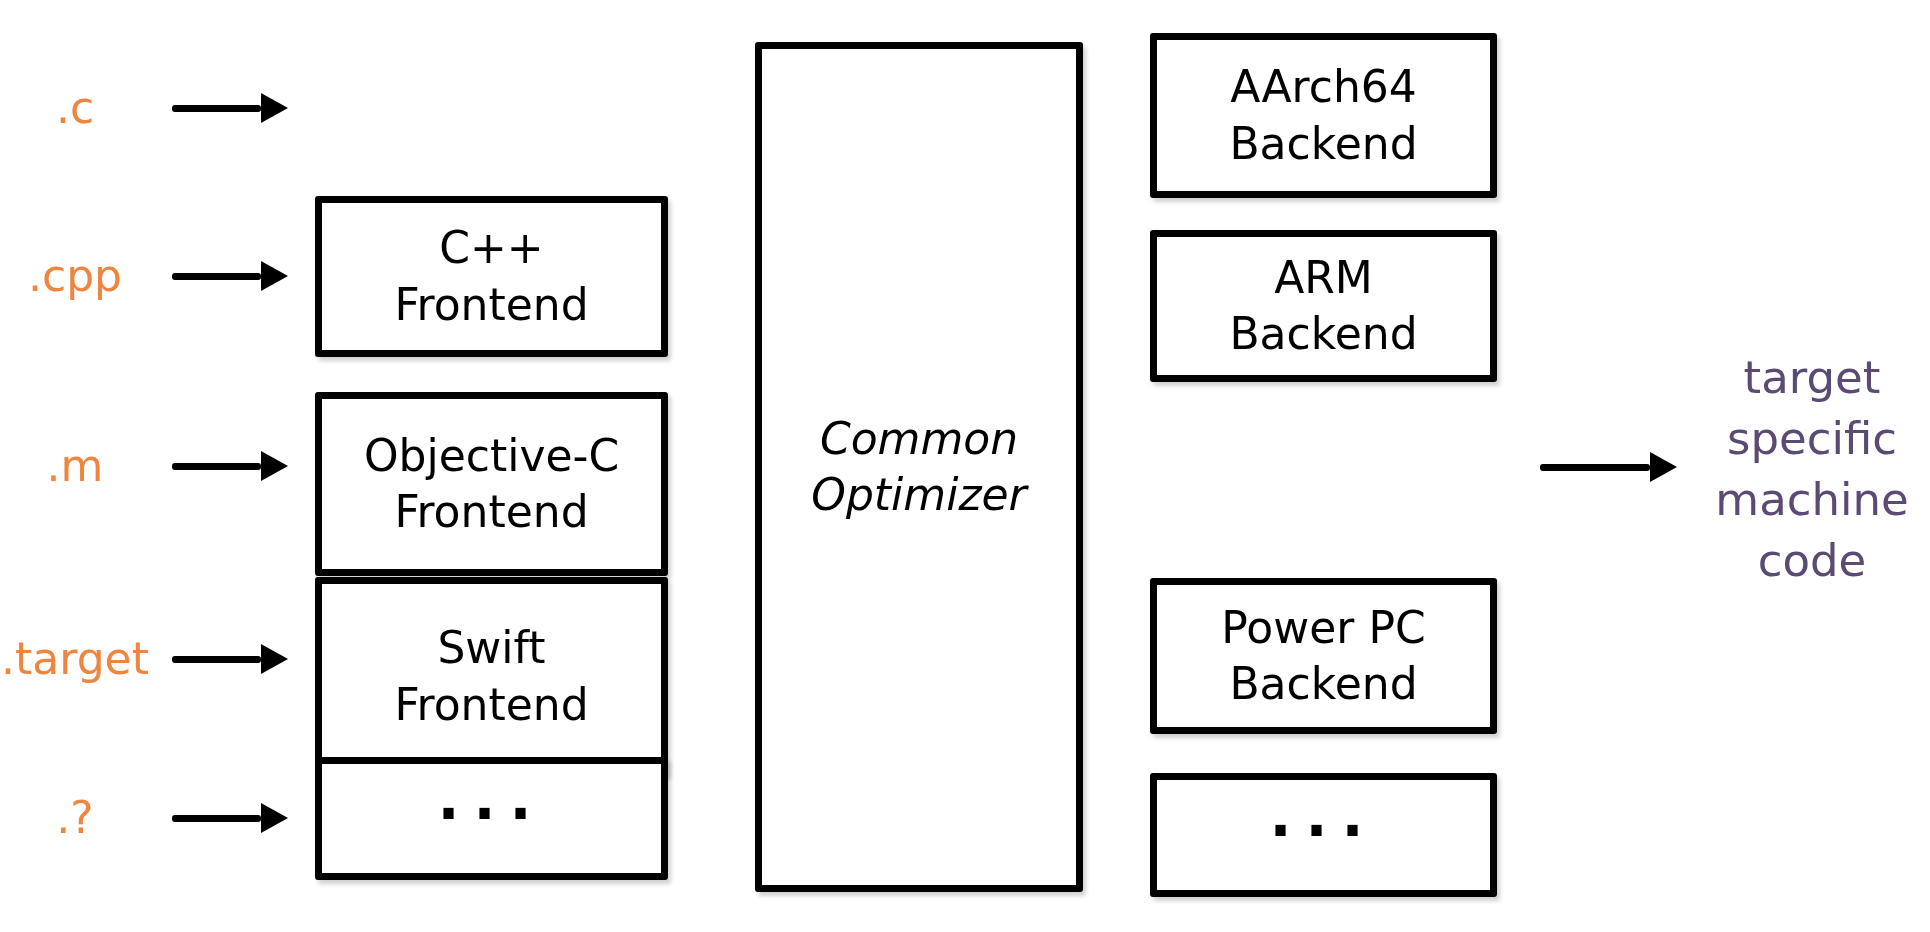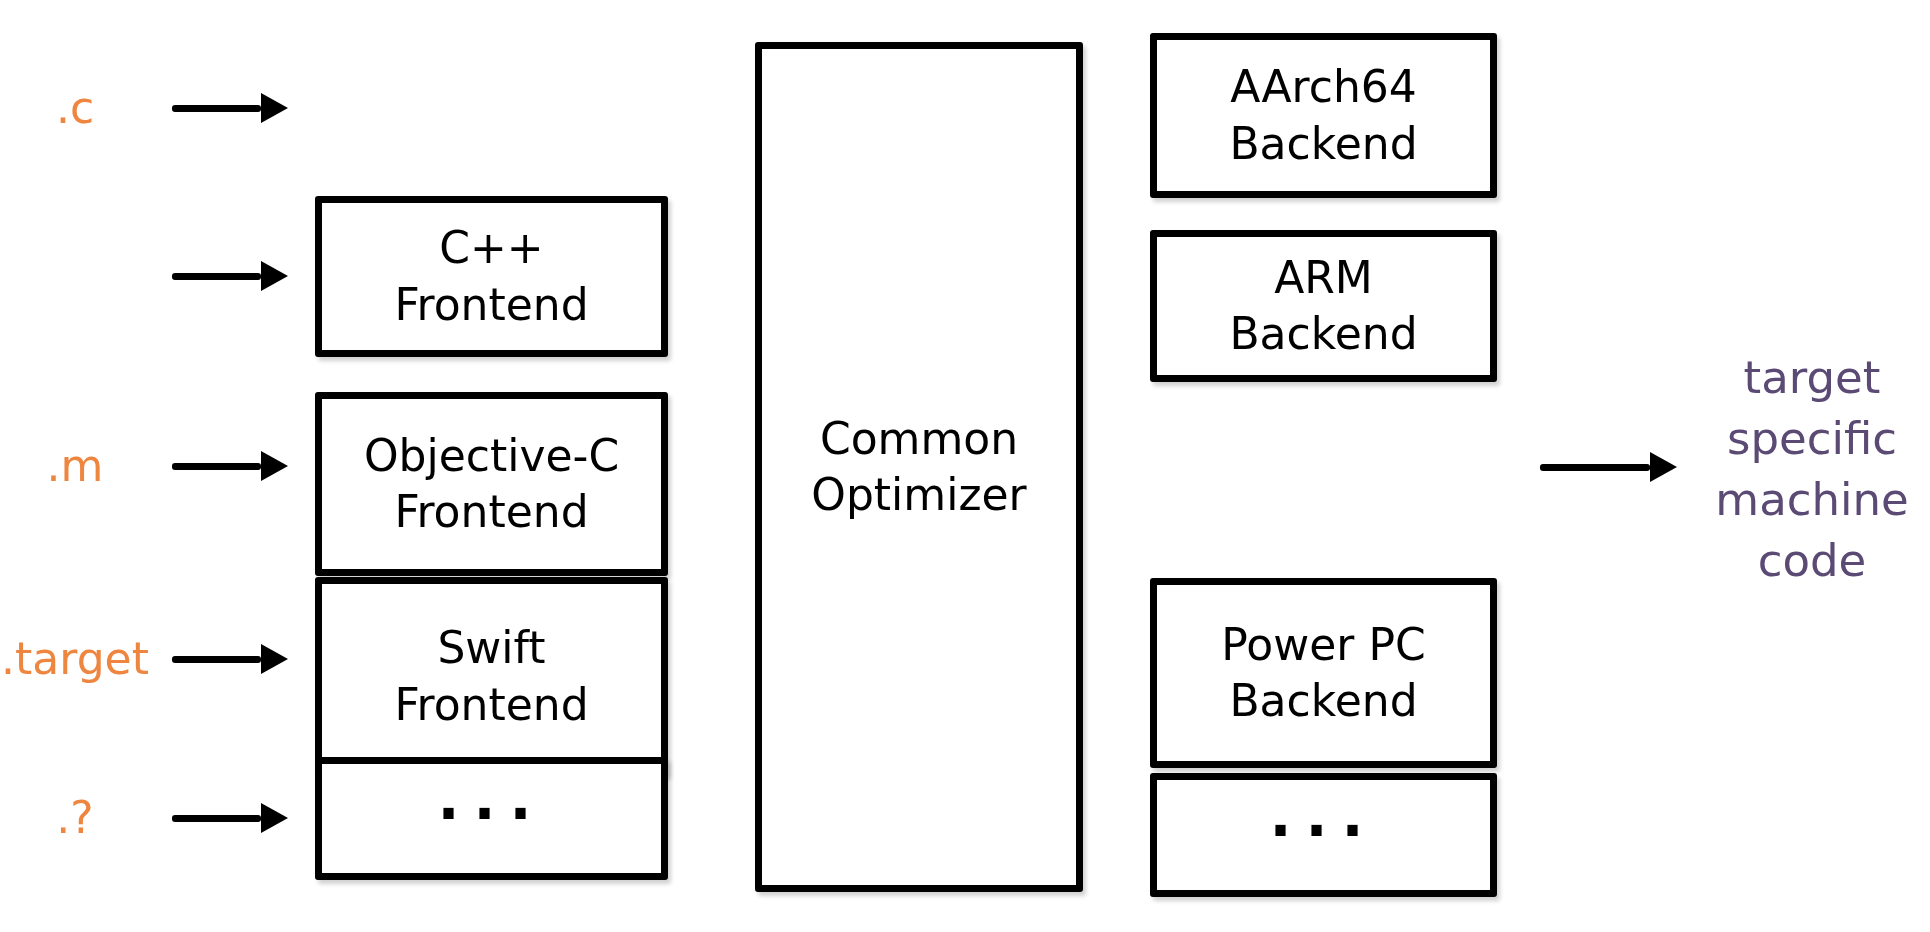--- a/index.html
+++ b/index.html
@@ -58,21 +58,21 @@
   }
   .box .label{
     white-space:pre-line;
     text-align:center;
     font-size:44px;
     line-height:1.28;
     color:#000;
   }
   .box.frontend{left:315px;width:353px;}
   .box.backend{left:1150px;width:347px;}
-  .box.optimizer{left:755px;top:42px;width:328px;height:850px;}
+  .box.optimizer{left:755px;top:42px;width:328px;height:850px;font-style:italic;}
   .box.dots .label{
     font-size:58px;
     font-weight:bold;
     letter-spacing:14px;
     transform:translateY(-0.32em);
   }
   
   .output-label{
     position:absolute;
     left:1692px;top:347px;width:240px;
@@ -82,20 +82,21 @@
     line-height:61px;
     color:var(--accent-purple);
   }
 </style>
 </head>
 <body>
 
 <div class="stage">
 
   <div class="input-label" style="top:78px">.c</div>
+  <div class="input-label" style="top:246px">.cpp</div>
   <div class="input-label" style="top:436px">.m</div>
   <div class="input-label" style="top:629px">.target</div>
   <div class="input-label" style="top:788px">.?</div>
 
   <div class="arrow" style="left:172px;top:93px;width:116px">
       <div class="bar"></div>
       <div class="head"></div>
     </div>
   <div class="arrow" style="left:172px;top:261px;width:116px">
       <div class="bar"></div>
@@ -136,21 +137,21 @@
     </div>
 
   <div class="box backend" style="top:33px;height:165px">
       <span class="label">AArch64
 Backend</span>
     </div>
   <div class="box backend" style="top:230px;height:152px">
       <span class="label">ARM
 Backend</span>
     </div>
-  <div class="box backend" style="top:578px;height:190px">
+  <div class="box backend" style="top:578px;height:156px">
       <span class="label">Power PC
 Backend</span>
     </div>
   <div class="box backend dots" style="top:773px;height:124px">
       <span class="label">...</span>
     </div>
 
   <div class="arrow" style="left:1540px;top:452px;width:137px">
       <div class="bar"></div>
       <div class="head"></div>

